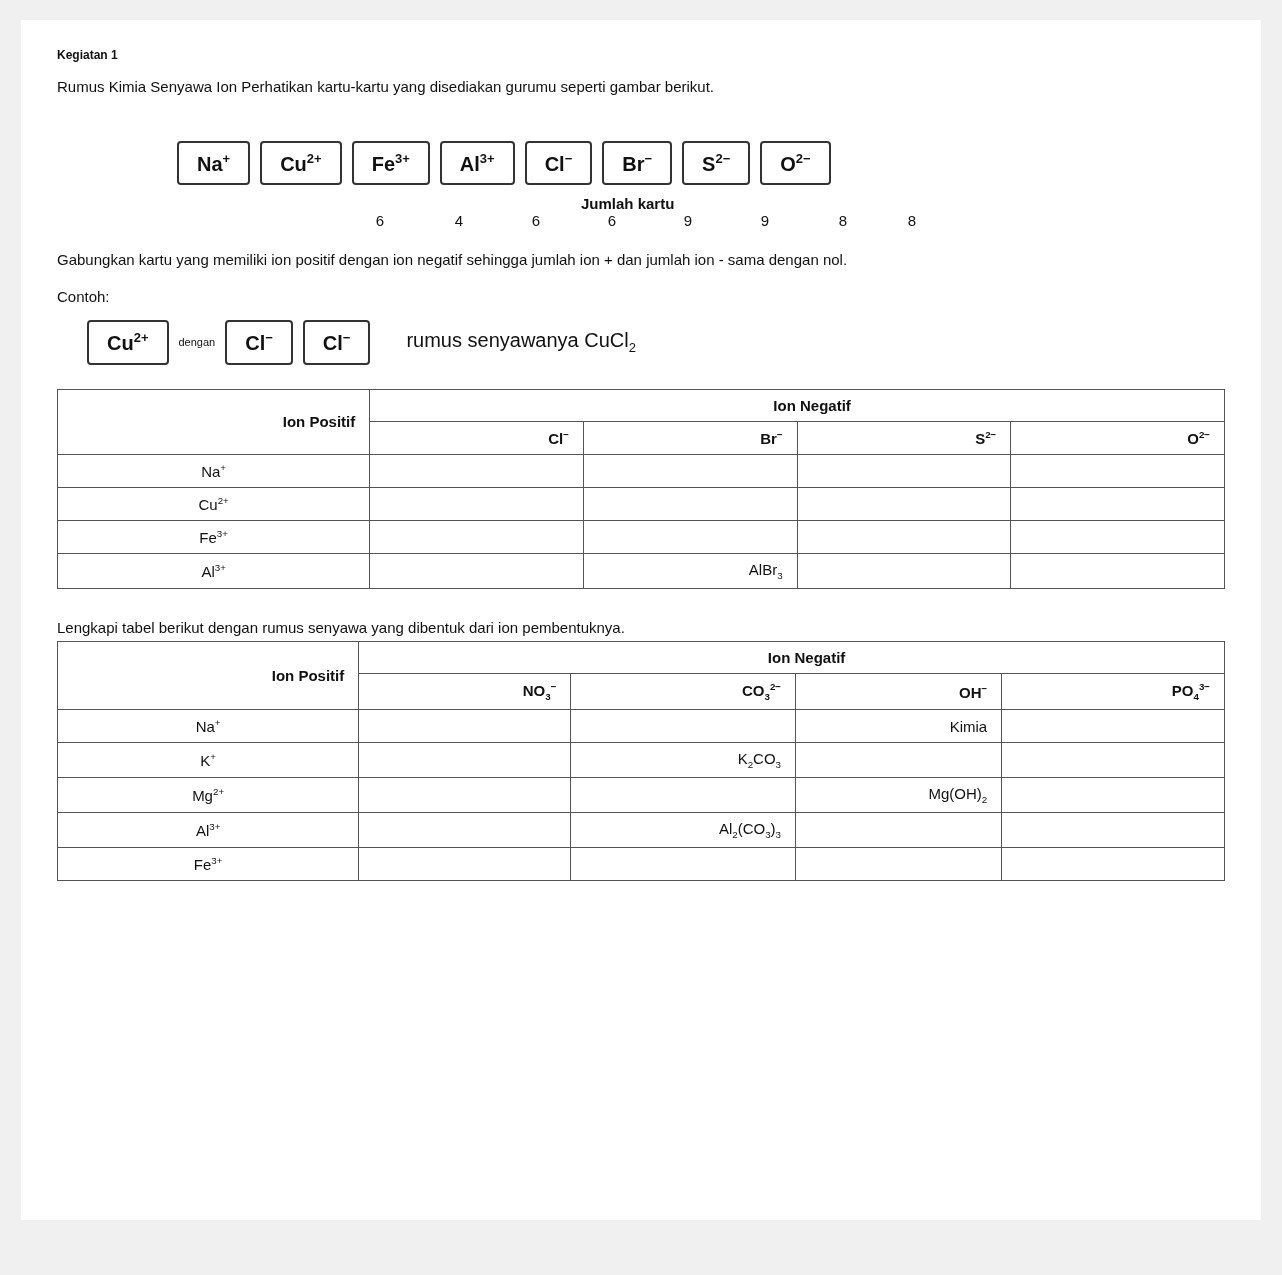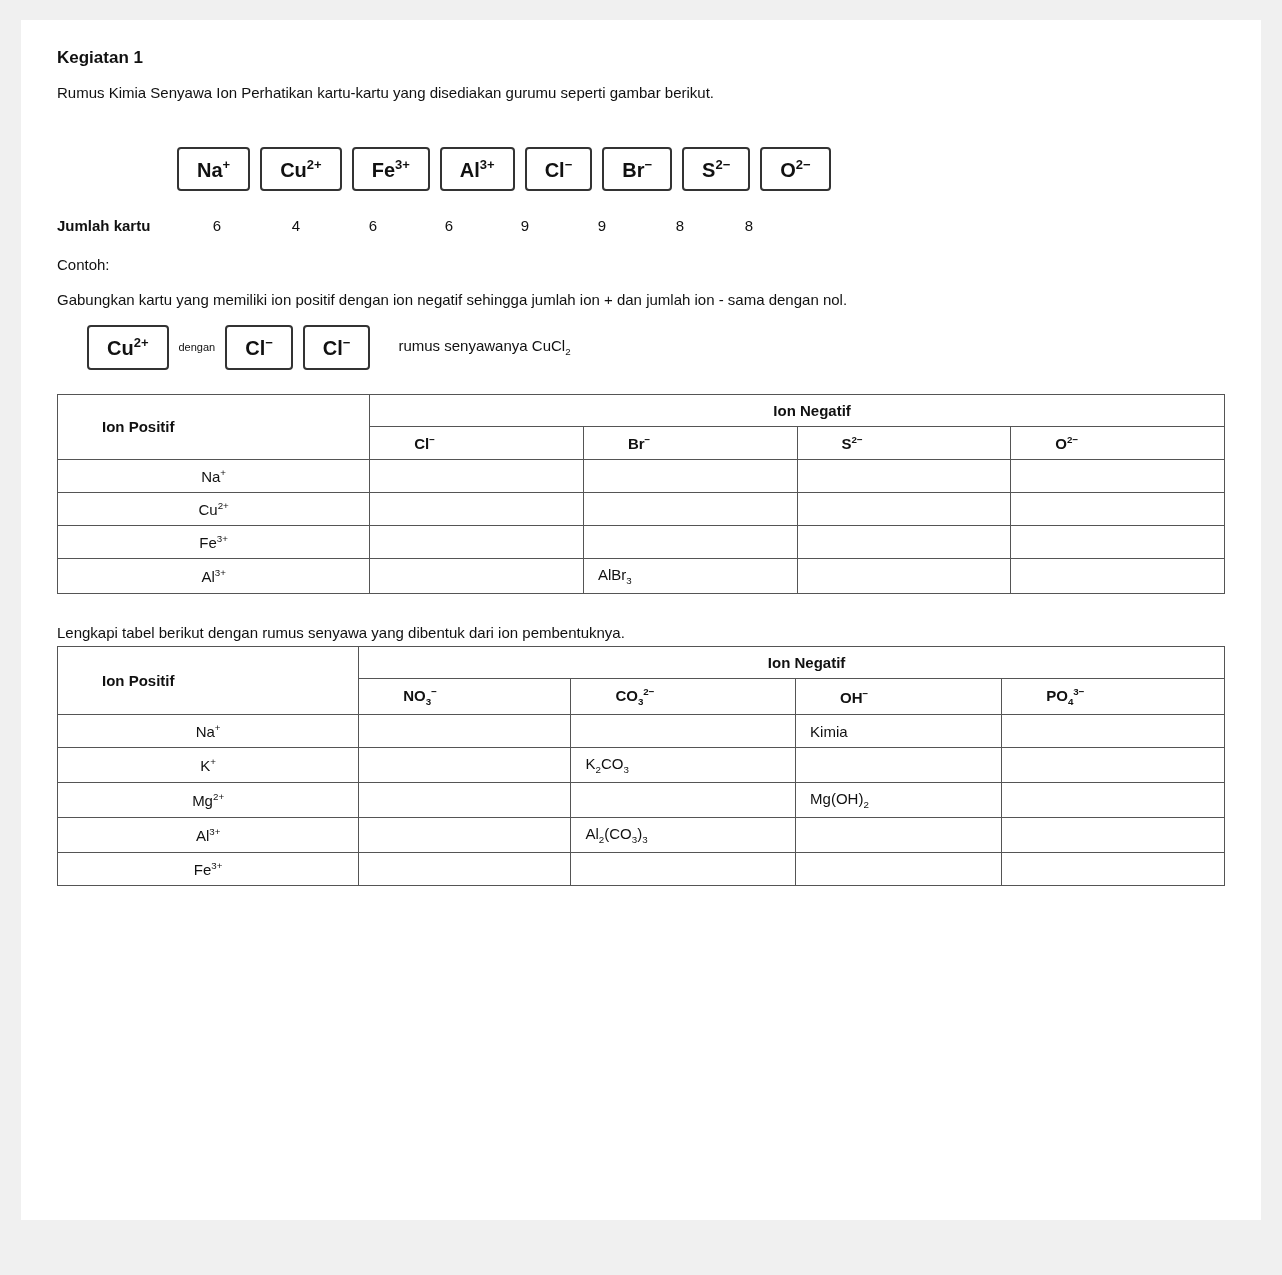--- a/index.html
+++ b/index.html
@@ -12,21 +12,21 @@
     }
     .page {
       background: #fff;
       max-width: 1240px;
       margin: 0 auto;
       padding: 28px 36px 40px 36px;
       min-height: 1200px;
     }
     h2 {
       font-weight: bold;
-      font-size: 17px;
+      font-size: 12px;
       margin-bottom: 14px;
     }
     p {
       line-height: 1.5;
     }
     .cards-row {
       display: flex;
       align-items: flex-end;
       gap: 0;
       margin: 24px 0 6px 120px;
@@ -51,31 +51,31 @@
     sub { font-size: 0.65em; vertical-align: sub; }
 
     .example-row {
       display: flex;
       align-items: center;
       gap: 10px;
       margin: 10px 0 24px 30px;
       flex-wrap: wrap;
     }
     .dengan-text { font-size: 11px; }
-    .rumus-text { font-size: 15px; margin-left: 18px; }
+    .rumus-text { font-size: 20px; margin-left: 26px; }
 
     table {
       border-collapse: collapse;
       width: 100%;
       margin-bottom: 28px;
     }
     th, td {
       border: 1.5px solid #555;
       padding: 7px 14px;
-      text-align: left;
+      text-align: right;
       font-size: 15px;
       min-width: 90px;
     }
     th { font-weight: bold; background: #fff; padding-left: 44px; }
     td:first-child { text-align: center; }
     .colspan-header {
       text-align: center;
       font-weight: bold;
     }
   </style>
@@ -114,37 +114,37 @@
         <div class="card-wrap">
           <div class="ion-card">S<sup>2−</sup></div>
         </div>
         <div class="card-wrap">
           <div class="ion-card">O<sup>2−</sup></div>
         </div>
       </div>
     </div>
   </div>
 
-  <div style="display:flex; align-items:center; margin-left:0; margin-bottom:20px; margin-top:20px;">
+  <div style="display:flex; align-items:center; margin-left:0; margin-bottom:20px; margin-top:4px;flex-direction:column;">
     <span style="font-weight:bold; font-size:15px; min-width:120px; display:inline-block;">Jumlah kartu</span>
     <div style="display:flex; gap:0;">
       <span style="min-width:80px; text-align:center; font-size:15px;">6</span>
       <span style="min-width:78px; text-align:center; font-size:15px;">4</span>
       <span style="min-width:76px; text-align:center; font-size:15px;">6</span>
       <span style="min-width:76px; text-align:center; font-size:15px;">6</span>
       <span style="min-width:76px; text-align:center; font-size:15px;">9</span>
       <span style="min-width:78px; text-align:center; font-size:15px;">9</span>
       <span style="min-width:78px; text-align:center; font-size:15px;">8</span>
       <span style="min-width:60px; text-align:center; font-size:15px;">8</span>
     </div>
   </div>
 
+  <p style="margin-bottom:14px;">Gabungkan kartu yang memiliki ion positif dengan ion negatif sehingga jumlah ion + dan jumlah ion - sama dengan nol.</p>
+
   <p style="margin-bottom:12px;">Contoh:</p>
-
-  <p style="margin-bottom:14px;">Gabungkan kartu yang memiliki ion positif dengan ion negatif sehingga jumlah ion + dan jumlah ion - sama dengan nol.</p>
 
   <div class="example-row">
     <div class="ion-card" style="font-size:20px;">Cu<sup>2+</sup></div>
     <span class="dengan-text">dengan</span>
     <div class="ion-card" style="font-size:20px;">Cl<sup>−</sup></div>
     <div class="ion-card" style="font-size:20px;">Cl<sup>−</sup></div>
     <span class="rumus-text">rumus senyawanya CuCl<sub>2</sub></span>
   </div>
 
 

